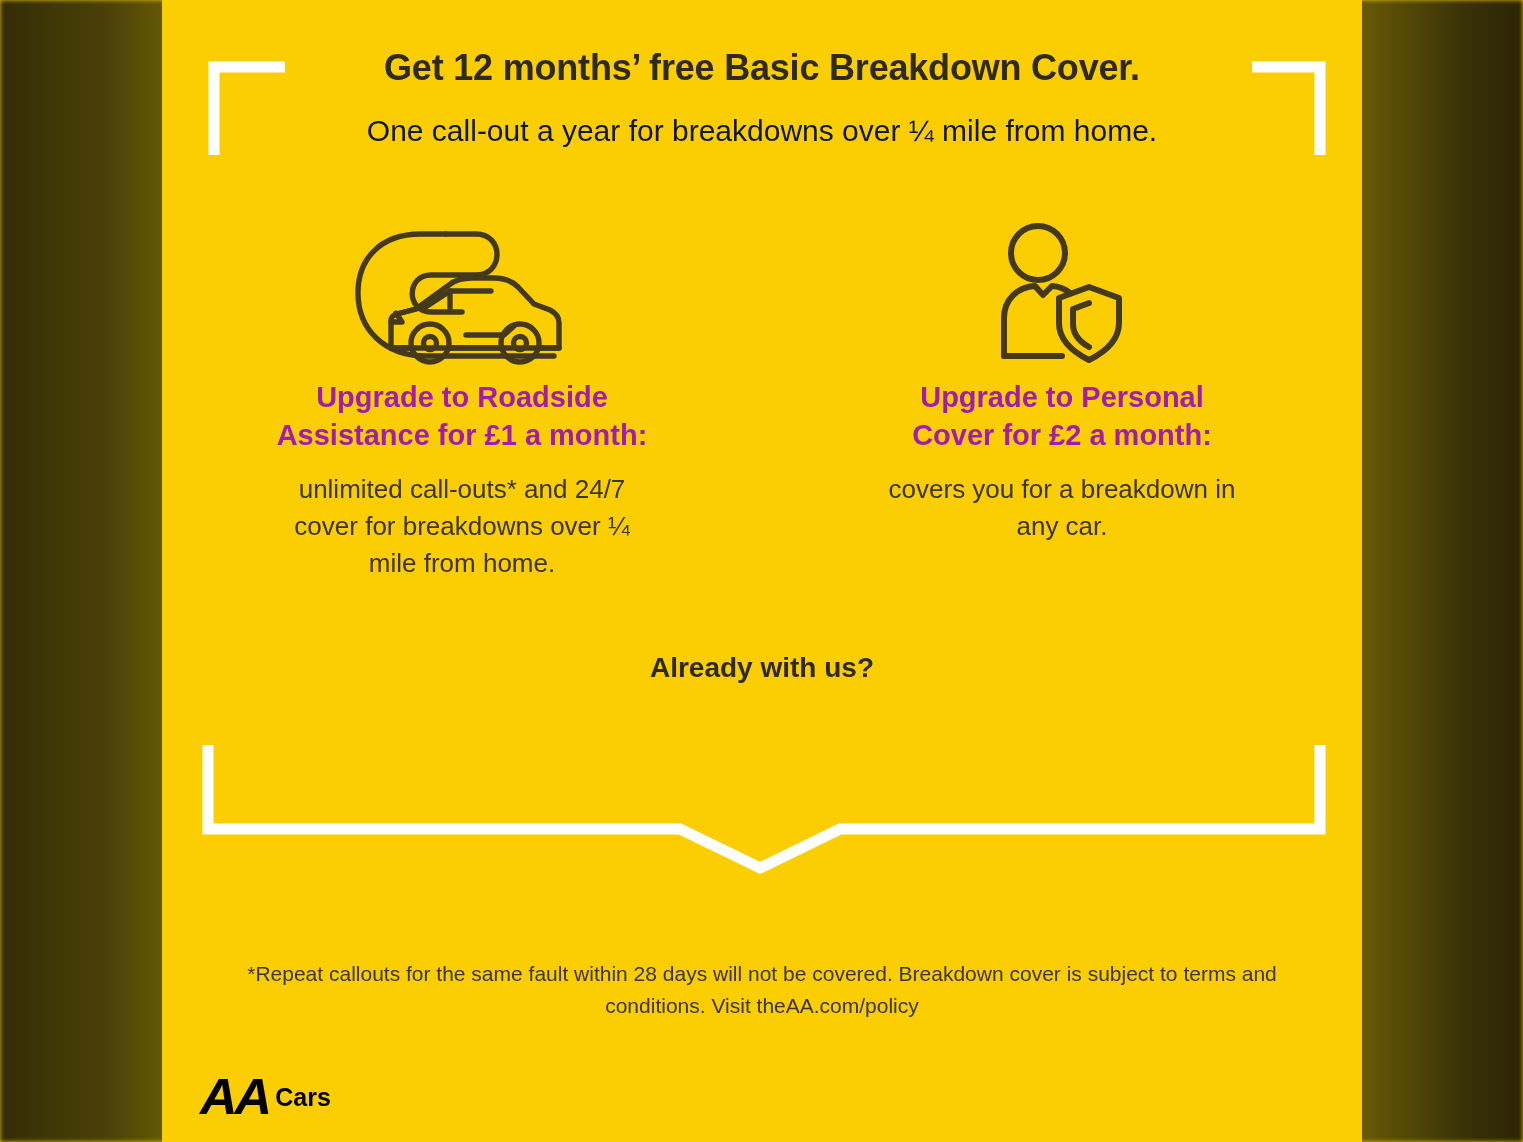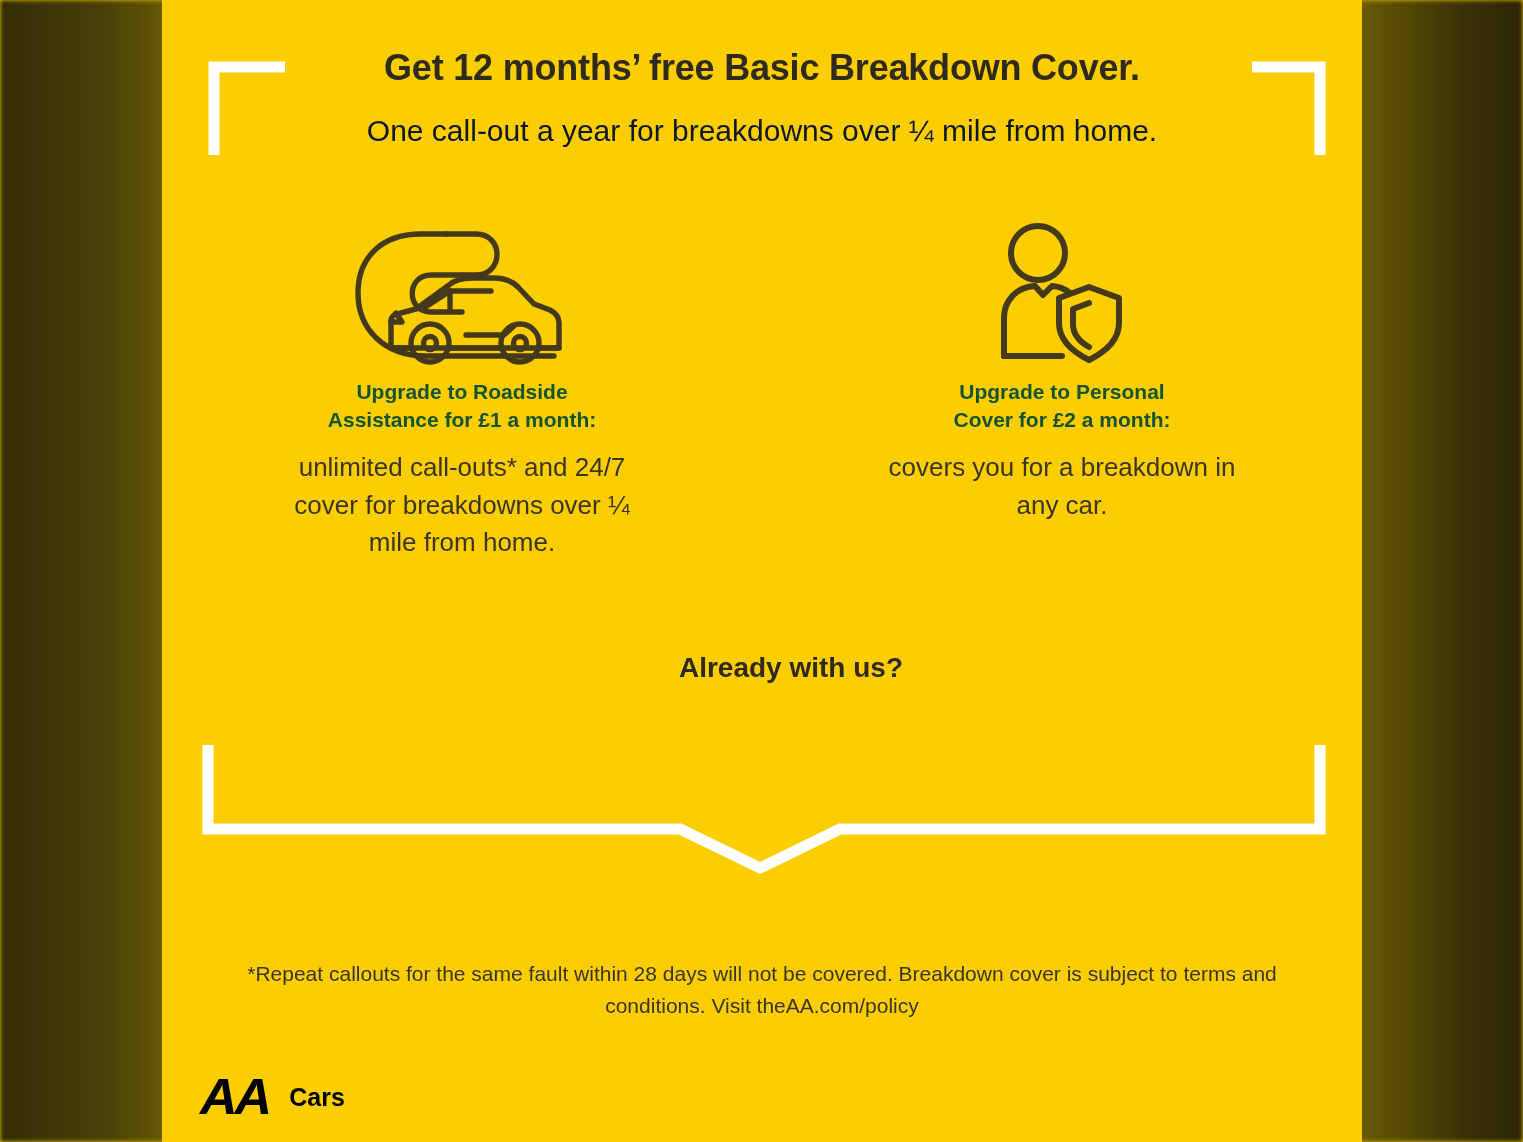--- a/index.html
+++ b/index.html
@@ -78,39 +78,39 @@
     display:flex;
     justify-content:space-between;
     align-items:flex-start;
   }
   .col { width:480px; text-align:center; }
   .col-icon {
     height:160px;
     display:flex; align-items:center; justify-content:center;
   }
   .col-title {
-    font-size:21px; font-weight:bold; color:#14532d;
+    font-size:29px; font-weight:bold; color:#a21caf;
     line-height:1.32;
     margin-top:6px;
     white-space:pre-line;
   }
   .col-body {
     font-size:26px; font-weight:normal; color:#3B3528;
     line-height:1.44;
     margin-top:16px;
     white-space:pre-line;
   }
   .col-left .col-body { padding:0 54px; }
   .col-right .col-body { padding:0 58px; }
 
   
   .already-title {
     position:absolute; left:0; top:652px; width:1200px;
     text-align:center;
-    font-size:28px; font-weight:bold; color:#2E2A1E;margin-left:29px;
+    font-size:28px; font-weight:bold; color:#2E2A1E;
   }
   .already-body {
     position:absolute; left:70px; top:700px; width:1060px;
     text-align:center;
     font-size:28.5px; font-weight:normal; color:#3B3528;
     line-height:1.45;
     white-space:pre-line;
   }
 
   
@@ -141,21 +141,20 @@
     line-height:1;
     transform:scaleX(1.04);
     transform-origin:left bottom;
   }
   .logo-word {
     font-size:25px;
     font-weight:bold;
     color:#000;
     line-height:1;
     letter-spacing:0px;
-    margin-left:14px;
   }
 
   .icon-stroke {
     fill:none;
     stroke:#44391B;
     stroke-linecap:round;
     stroke-linejoin:round;
   }
 </style>
 </head>

